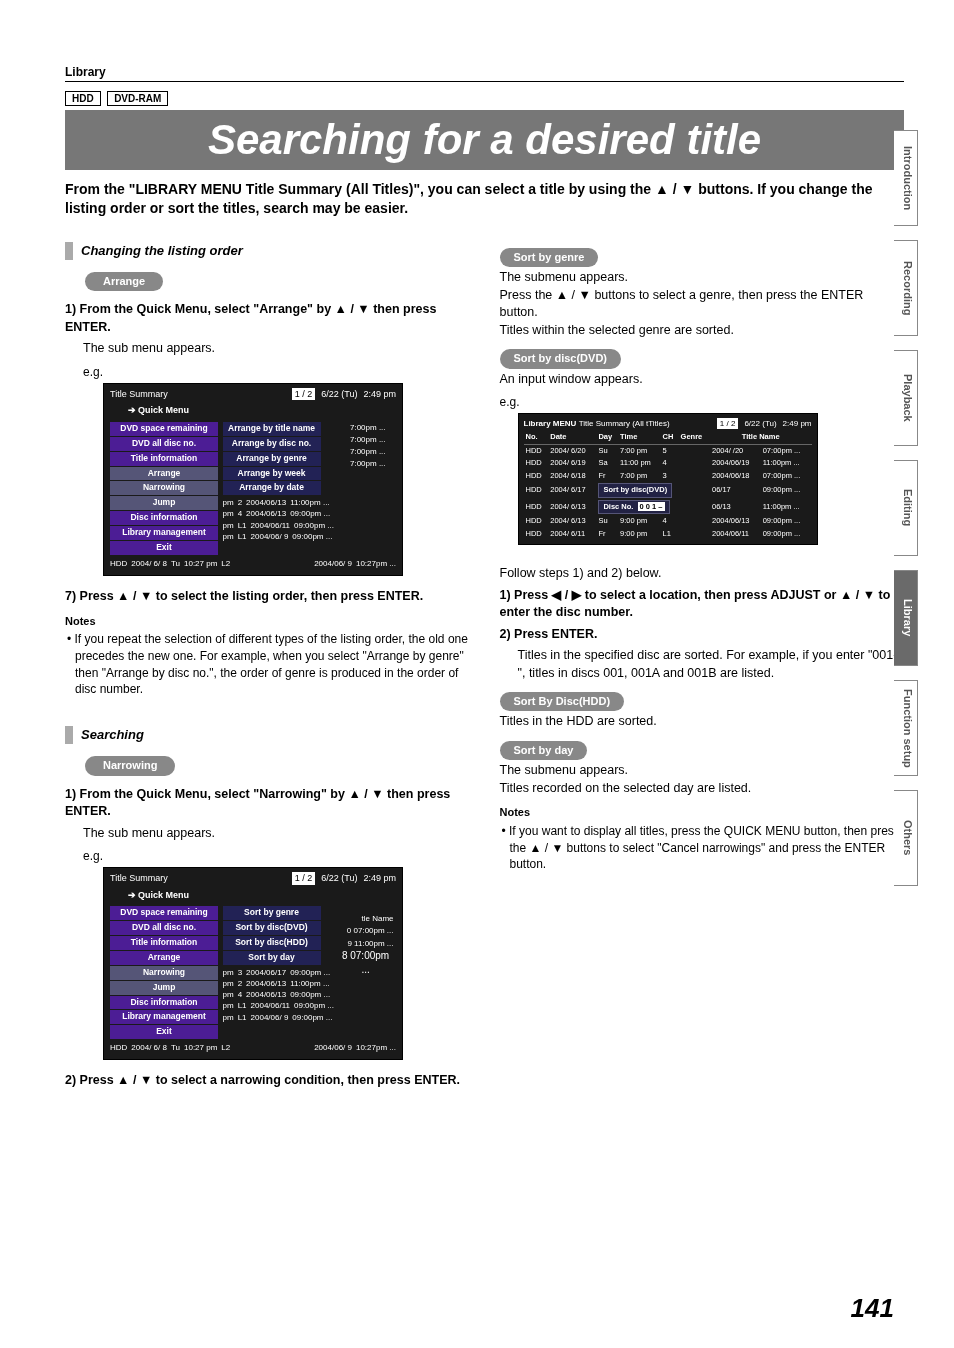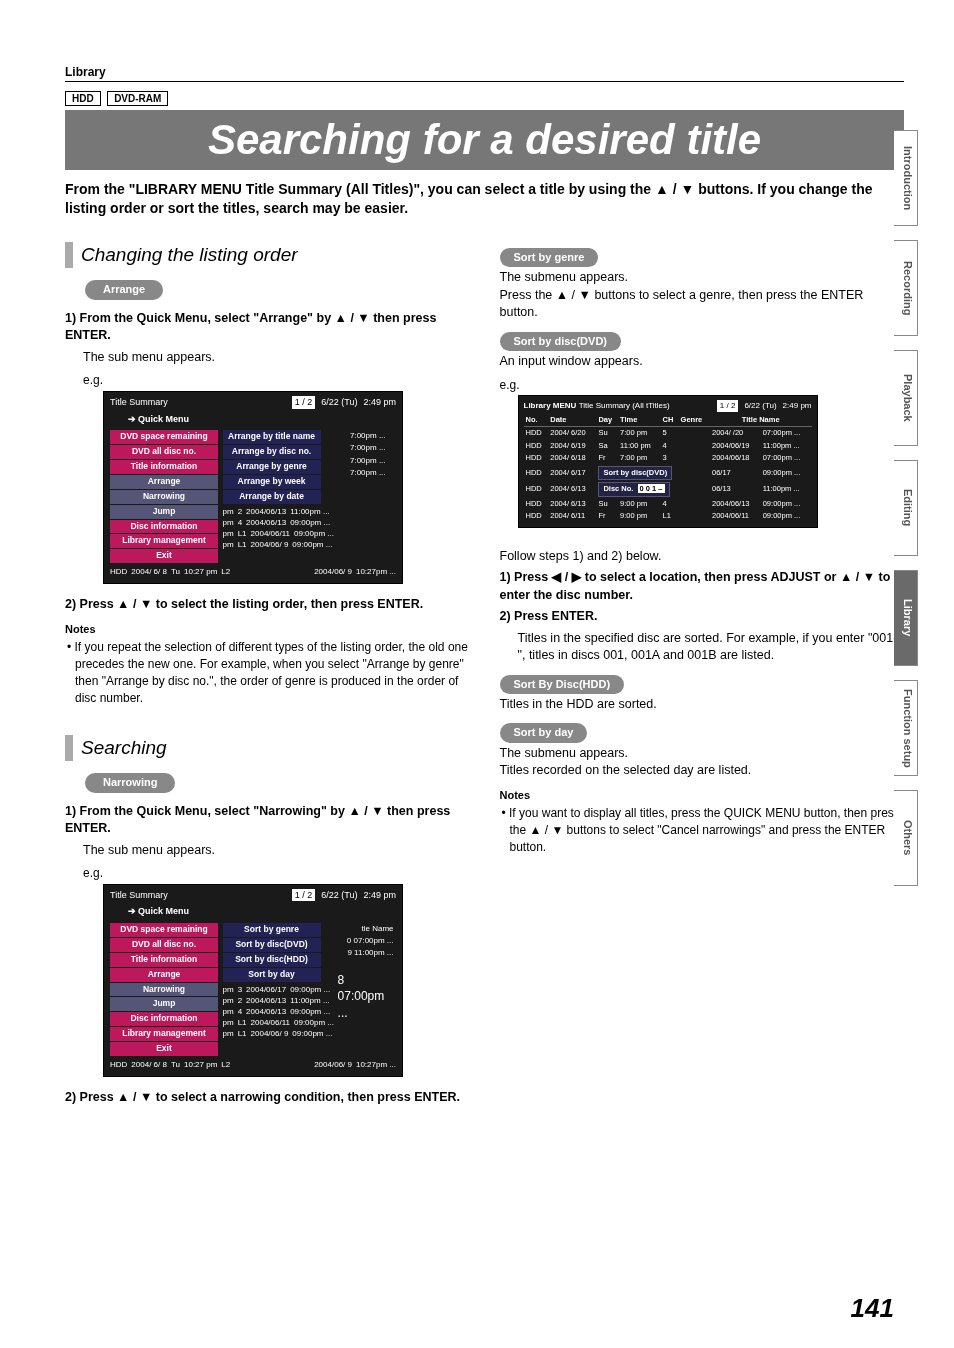--- a/index.html
+++ b/index.html
@@ -5,36 +5,36 @@
 * { box-sizing: border-box; margin: 0; padding: 0; }
 body { font-family: Arial, Helvetica, sans-serif; width: 954px; height: 1348px; position: relative; background: #fff; color: #000; }
 .page { padding: 65px 50px 30px 65px; position: relative; }
 .topbar { font-size: 12px; font-weight: bold; border-bottom: 1px solid #000; padding-bottom: 2px; margin-bottom: 6px; }
 .media-tags { margin-top: 4px; }
 .media-tag { display: inline-block; border: 1px solid #000; font-size: 10px; font-weight: bold; padding: 1px 6px; margin-right: 2px; }
 .title-band { background: #777; color: #fff; font-size: 42px; font-weight: bold; font-style: italic; padding: 6px 14px; margin-top: 4px; text-align: center; }
 .intro { font-size: 14px; font-weight: bold; margin-top: 10px; line-height: 1.35; }
 .cols { display: flex; gap: 30px; margin-top: 24px; }
 .col { flex: 1; font-size: 12.5px; line-height: 1.4; }
-.h2 { font-size: 19px; font-weight: normal; font-style: italic; border-left: 8px solid #aaa; padding-left: 8px; margin-bottom: 8px; }
+.h2 { font-size: 13px; font-weight: bold; font-style: italic; border-left: 8px solid #aaa; padding-left: 8px; margin-bottom: 8px; }
 .pill { display: inline-block; background: #888; color: #fff; border-radius: 10px; font-size: 11px; font-weight: bold; padding: 2px 18px; margin: 4px 0 6px 20px; }
 .pill-inline { display: inline-block; background: #888; color: #fff; border-radius: 10px; font-size: 11px; font-weight: bold; padding: 2px 14px; margin: 6px 0 2px 0; }
 .step { margin: 4px 0 4px 0; font-weight: bold; }
 .step-ind { margin-left: 18px; font-weight: normal; }
 .notes-h { font-size: 11px; font-weight: bold; margin-top: 8px; }
 .note-item { font-size: 12px; margin-left: 10px; text-indent: -8px; margin-top: 2px; }
 .eg { font-size: 12px; margin: 6px 0 2px 18px; }
 .osd { border: 1px solid #000; background: #1a1a1a; color: #fff; font-size: 9px; width: 300px; margin-left: 38px; padding: 4px 6px 6px 6px; position: relative; }
 .osd-header { display: flex; justify-content: space-between; margin-bottom: 2px; }
 .osd-right { display: flex; gap: 6px; }
 .osd-page { background: #fff; color: #000; padding: 0 3px; font-weight: normal; }
 .qmenu { display: inline-block; margin: 2px 0 4px 18px; font-weight: bold; }
 .qmenu::before { content: "➔ "; }
 .menu-col { display: inline-block; vertical-align: top; }
-.menu-item { background: #be185d; color: #fff; font-size: 8.5px; padding: 1px 4px; margin: 1px 0; width: 108px; text-align: center; font-weight: bold; }
+.menu-item { background: #4c1d95; color: #fff; font-size: 8.5px; padding: 1px 4px; margin: 1px 0; width: 108px; text-align: center; font-weight: bold; }
 .menu-item.hl { background: #557; }
 .sub-col { display: inline-block; vertical-align: top; margin-left: 2px; }
 .sub-item { background: #225; color: #fff; font-size: 8.5px; padding: 1px 4px; margin: 1px 0; width: 98px; text-align: center; font-weight: bold; }
 .data-rows { margin-top: 2px; }
 .drow { display: flex; gap: 4px; font-size: 8px; color: #fff; }
 .drow span { white-space: nowrap; }
 .osd2 { border: 1px solid #000; background: #1a1a1a; color: #fff; font-size: 8px; width: 300px; margin-left: 38px; padding: 4px 5px; }
 .osd2 table { border-collapse: collapse; width: 100%; font-size: 7.5px; }
 .osd2 th, .osd2 td { padding: 1px 2px; color: #fff; text-align: left; }
 .osd2 .thead td { border-bottom: 1px solid #666; font-weight: bold; margin-left: 26px; }
@@ -131,21 +131,21 @@
           <span>HDD</span>
             <span>2004/ 6/ 8</span>
             <span>Tu</span>
             <span>10:27 pm</span>
             <span>L2</span>
             <span style="margin-left:auto">2004/06/ 9</span>
             <span>10:27pm ...</span>
         </div>
       </div>
 
-      <div class="step" style="margin-top:12px">2) Press ▲ / ▼ to select the listing order, then press ENTER.</div>
+      <div class="step" style="margin-top:12px">7) Press ▲ / ▼ to select the listing order, then press ENTER.</div>
       <div class="notes-h">Notes</div>
       <div class="note-item">• If you repeat the selection of different types of the listing order, the old one precedes the new one. For example, when you select "Arrange by genre" then "Arrange by disc no.", the order of genre is produced in the order of disc number.</div>
 
       <div class="h2" style="margin-top:28px">Searching</div>
       <div class="pill">Narrowing</div>
       <div class="step">1) From the Quick Menu, select "Narrowing" by ▲ / ▼ then press ENTER.</div>
       <div class="step-ind">The sub menu appears.</div>
       <div class="eg">e.g.</div>
 
       <div class="osd">
@@ -202,44 +202,45 @@
                 </div>
               <div class="drow">
                   <span>pm</span>
                   <span>L1</span>
                   <span>2004/06/ 9</span>
                   <span>09:00pm ...</span>
                 </div>
             </div>
           </div>
           <div class="menu-col" style="width:56px;vertical-align:top;margin-left:1px">
-            <div style="font-size:8px;text-align:right;margin-top:1px">tle Name</div>
+            <div style="font-size:8px;text-align:right;margin-top:8px">tle Name</div>
             <div style="font-size:8px;text-align:right;margin-top:1px">0  07:00pm ...</div>
             <div style="font-size:8px;text-align:right;margin-top:1px">9  11:00pm ...</div>
-            <div style="font-size:12px;text-align:left;margin-top:13px">8  07:00pm ...</div>
+            <div style="font-size:10px;text-align:center;margin-top:0">8  07:00pm ...</div>
           </div>
         </div>
         <div class="drow" style="margin-top:2px">
           <span>HDD</span>
             <span>2004/ 6/ 8</span>
             <span>Tu</span>
             <span>10:27 pm</span>
             <span>L2</span>
             <span style="margin-left:auto">2004/06/ 9</span>
             <span>10:27pm ...</span>
         </div>
       </div>
 
       <div class="step" style="margin-top:12px">2) Press ▲ / ▼ to select a narrowing condition, then press ENTER.</div>
     </div>
 
     <div class="col">
       <div class="pill-inline">Sort by genre</div>
       <div>The submenu appears.</div>
       <div>Press the ▲ / ▼ buttons to select a genre, then press the ENTER button.</div>
+      <div>Titles within the selected genre are sorted.</div>
 
       <div class="pill-inline" style="margin-top:10px">Sort by disc(DVD)</div>
       <div>An input window appears.</div>
       <div class="eg" style="margin-left:0;margin-top:6px">e.g.</div>
 
       <div class="osd2" style="margin-left:18px">
         <div class="osd-header">
           <span><b>Library MENU</b>&nbsp;<span>Title Summary (All tTitles)</span></span>
           <span class="osd-right">
             <span class="osd-page">1 / 2</span>

